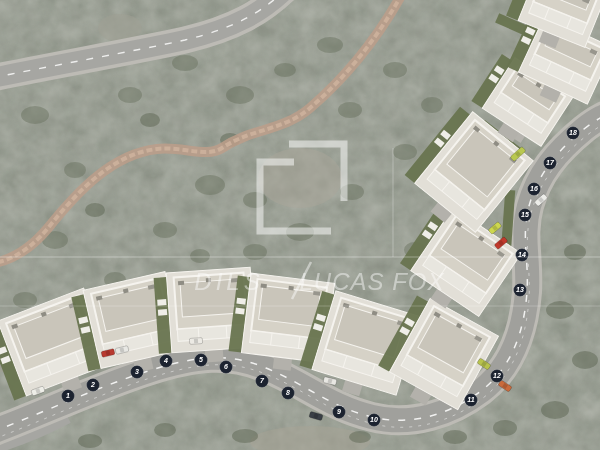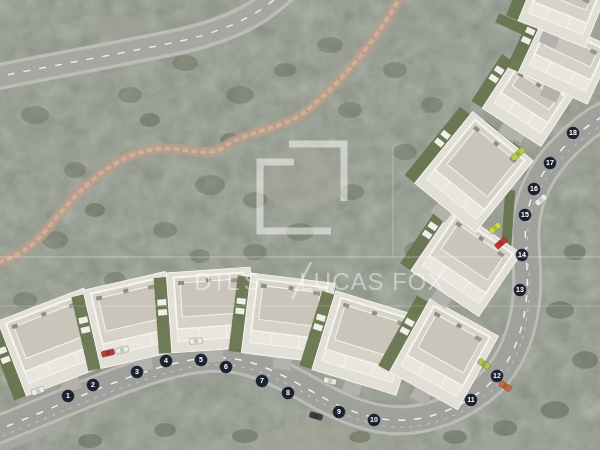--- a/index.html
+++ b/index.html
@@ -1,16 +1,16 @@
 <!DOCTYPE html>
 <html><head>
 <meta charset="utf-8">
 <style>
   html,body{margin:0;padding:0;background:#222;}
-  .stage{position:relative;width:600px;height:450px;overflow:hidden;background:#8C9186;font-family:"Liberation Sans",sans-serif;}
+  .stage{position:relative;width:600px;height:450px;overflow:hidden;background:#8C9186;font-family:"Liberation Sans",sans-serif;font-style:italic;}
   svg{display:block;}
   .wm-text{font-family:"Liberation Sans",sans-serif;fill:#fff;opacity:.45;}
 </style>
 </head>
 <body>
 
 <div class="stage">
 <svg width="600" height="450" viewBox="0 0 600 450">
   <defs>
     <filter id="scrubDark" x="0" y="0" width="100%" height="100%">

